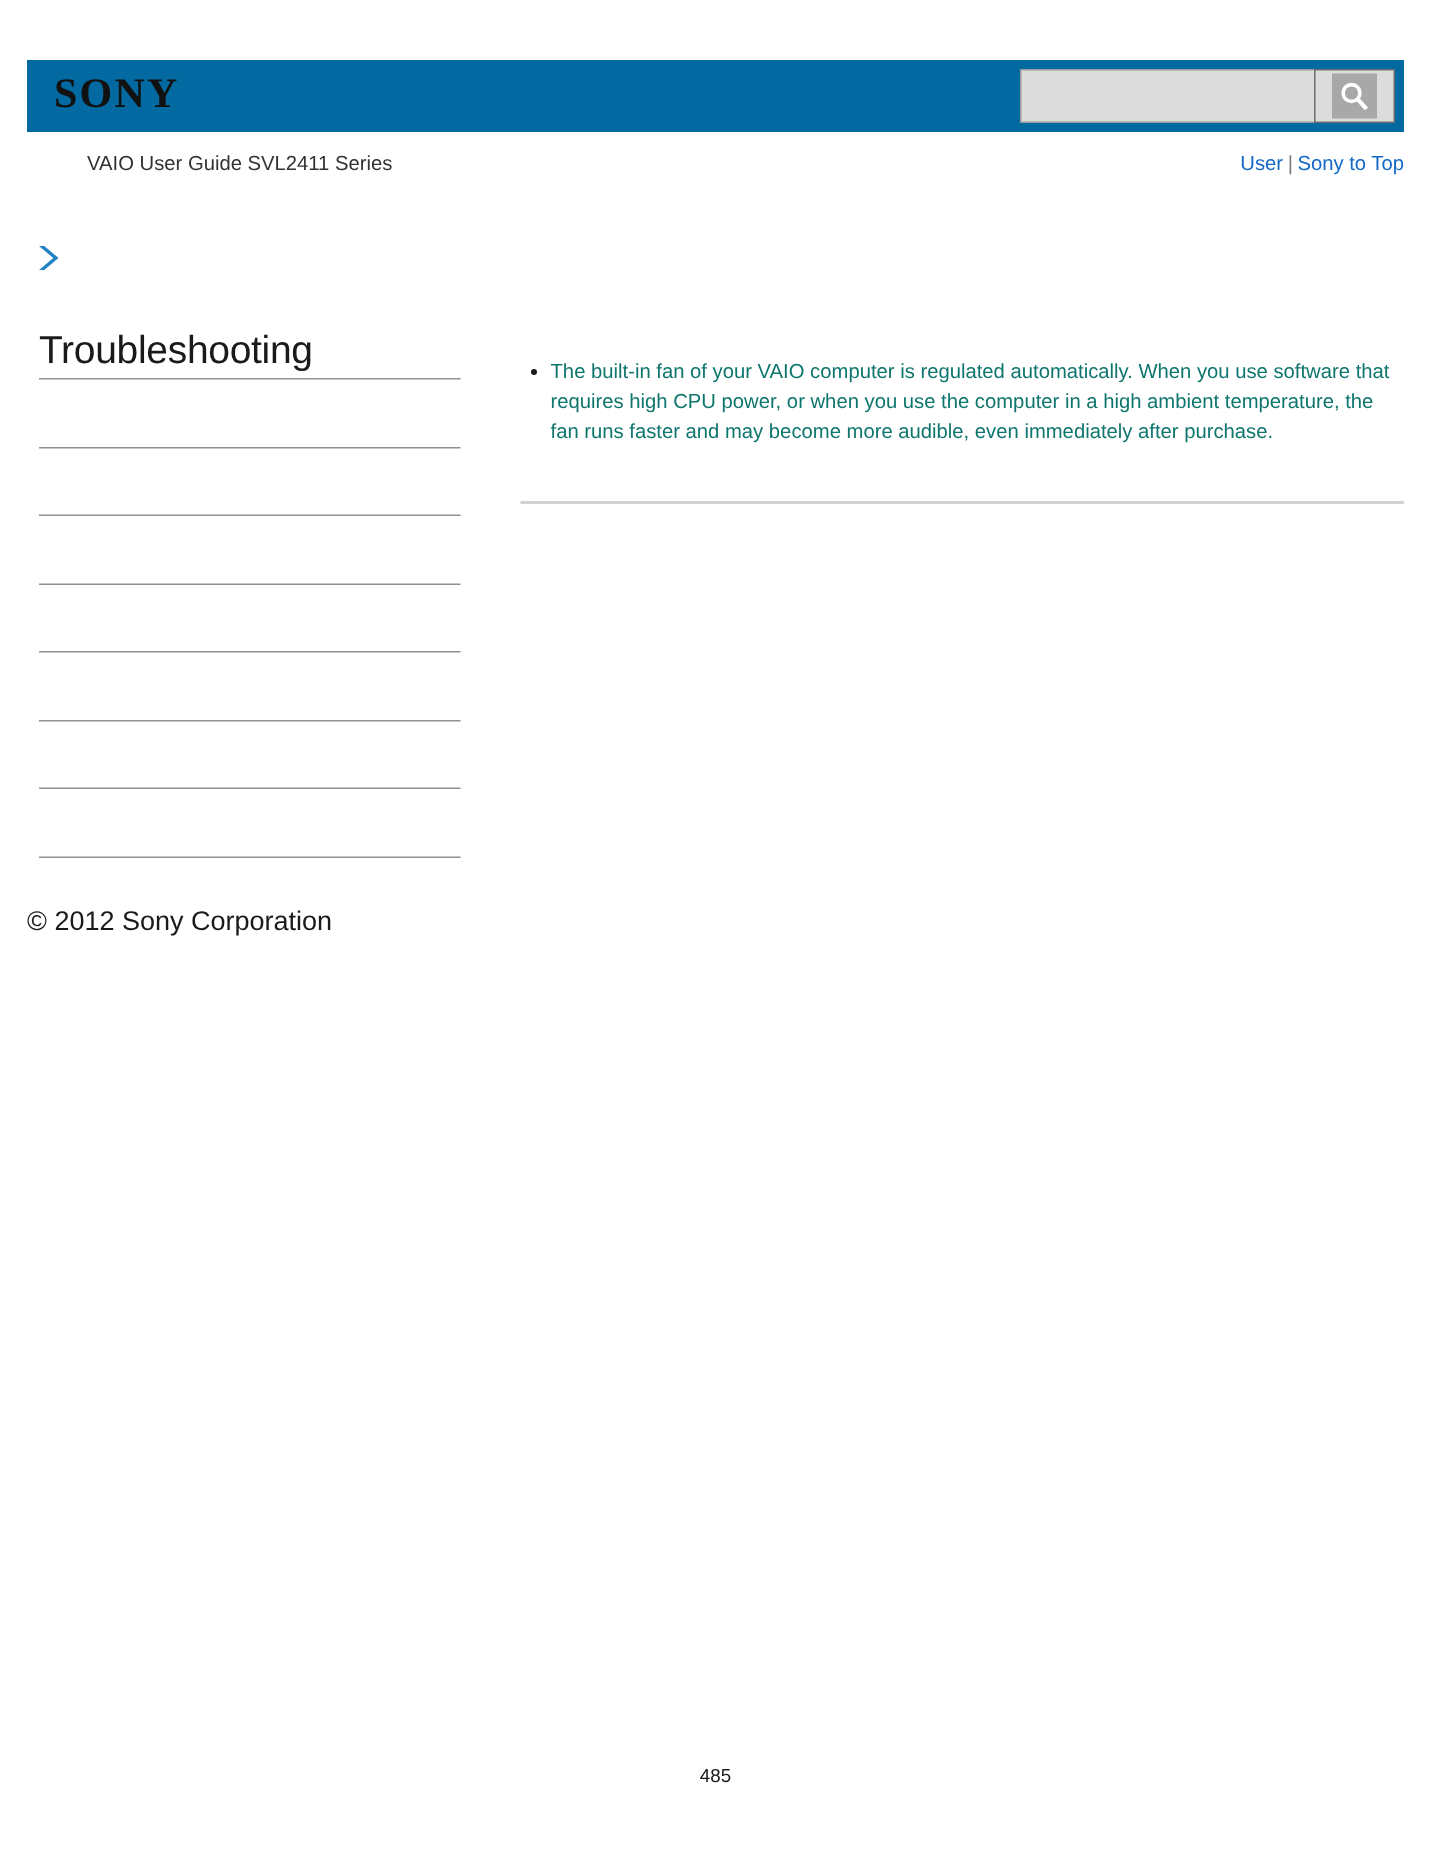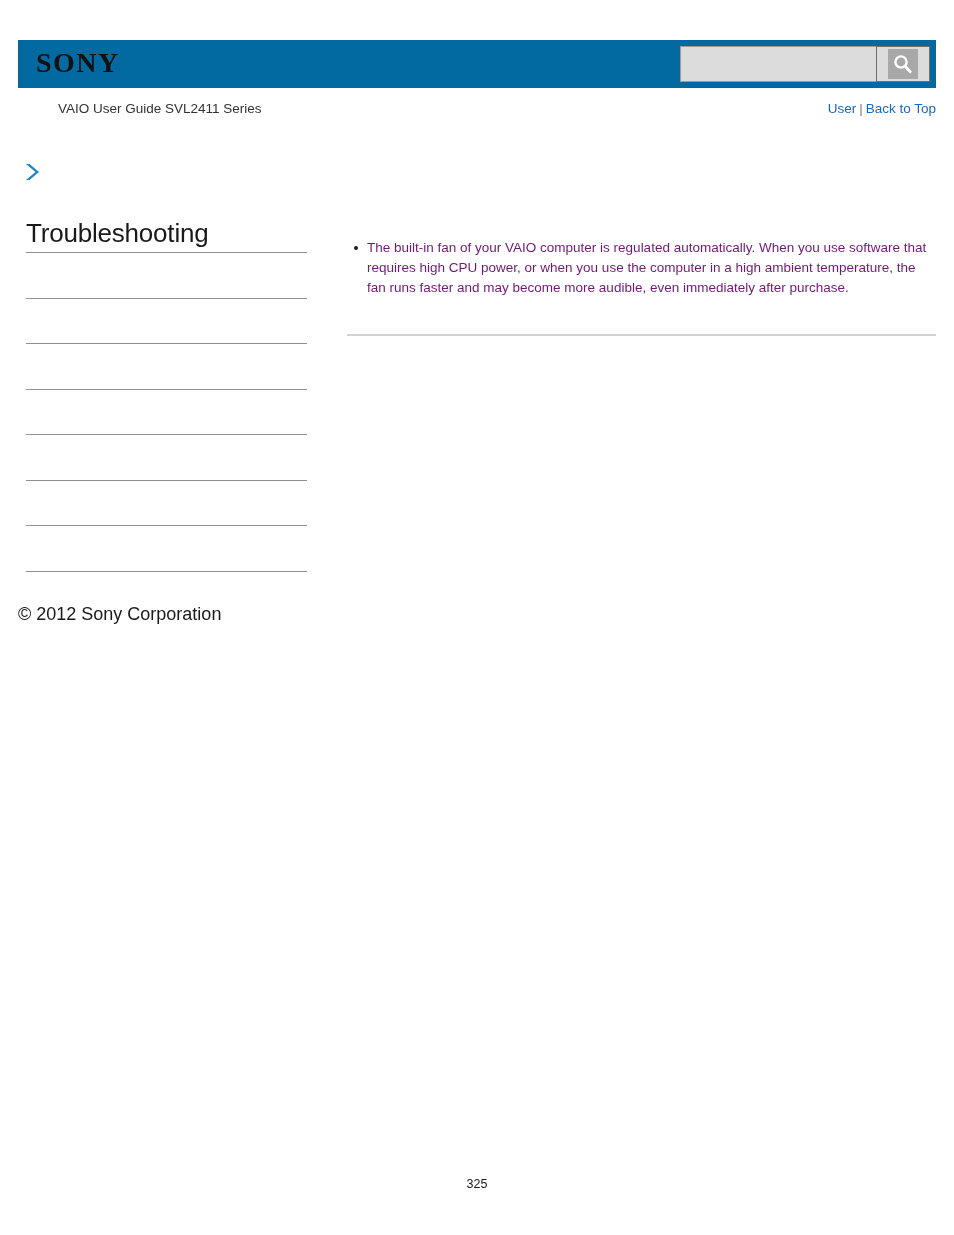--- a/index.html
+++ b/index.html
@@ -160,21 +160,21 @@
   }
   .content ul {
     margin: 0;
     padding: 0 0 0 20px;
     list-style: none;
   }
   .content li {
     position: relative;
     font-size: 13.5px;
     line-height: 20.2px;
-    color: #701a75;
+    color: #0f766e;
   }
   .content li:before {
     content: "";
     position: absolute;
     left: -13px;
     top: 8px;
     width: 4px;
     height: 4px;
     border-radius: 50%;
     background: #1a1a1a;
@@ -214,21 +214,21 @@
           <line x1="13.2" y1="13.2" x2="19" y2="19.6" stroke="#ffffff" stroke-width="2.8" stroke-linecap="butt"></line>
         </svg>
       </span>
     </button>
   </div>
 </div>
 
 <div class="guide-title">VAIO User Guide SVL2411 Series</div>
 
 <div class="nav-links">
-  <a href="#">User</a><span class="nav-sep">|</span><a href="#">Back to Top</a>
+  <a href="#">User</a><span class="nav-sep">|</span><a href="#">Sony to Top</a>
 </div>
 
 <div class="chevron-wrap">
   <svg width="20" height="20" viewBox="0 0 20 20" aria-hidden="true">
     <path d="M4 2 L13.5 10 L4 18 L7.5 18 L17 10 L7.5 2 Z" fill="#2183c4"></path>
   </svg>
 </div>
 
 <div class="sidebar">
   <h1 class="sidebar-heading">Troubleshooting</h1>
@@ -259,13 +259,13 @@
 
 <div class="copyright">© 2012 Sony Corporation</div>
 
 <div class="content">
   <ul>
     <li>The built-in fan of your VAIO computer is regulated automatically. When you use software that requires high CPU power, or when you use the computer in a high ambient temperature, the fan runs faster and may become more audible, even immediately after purchase.</li>
   </ul>
 </div>
 <div class="content-divider"></div>
 
-<div class="page-number">325</div>
+<div class="page-number">485</div>
 
 </body></html>

